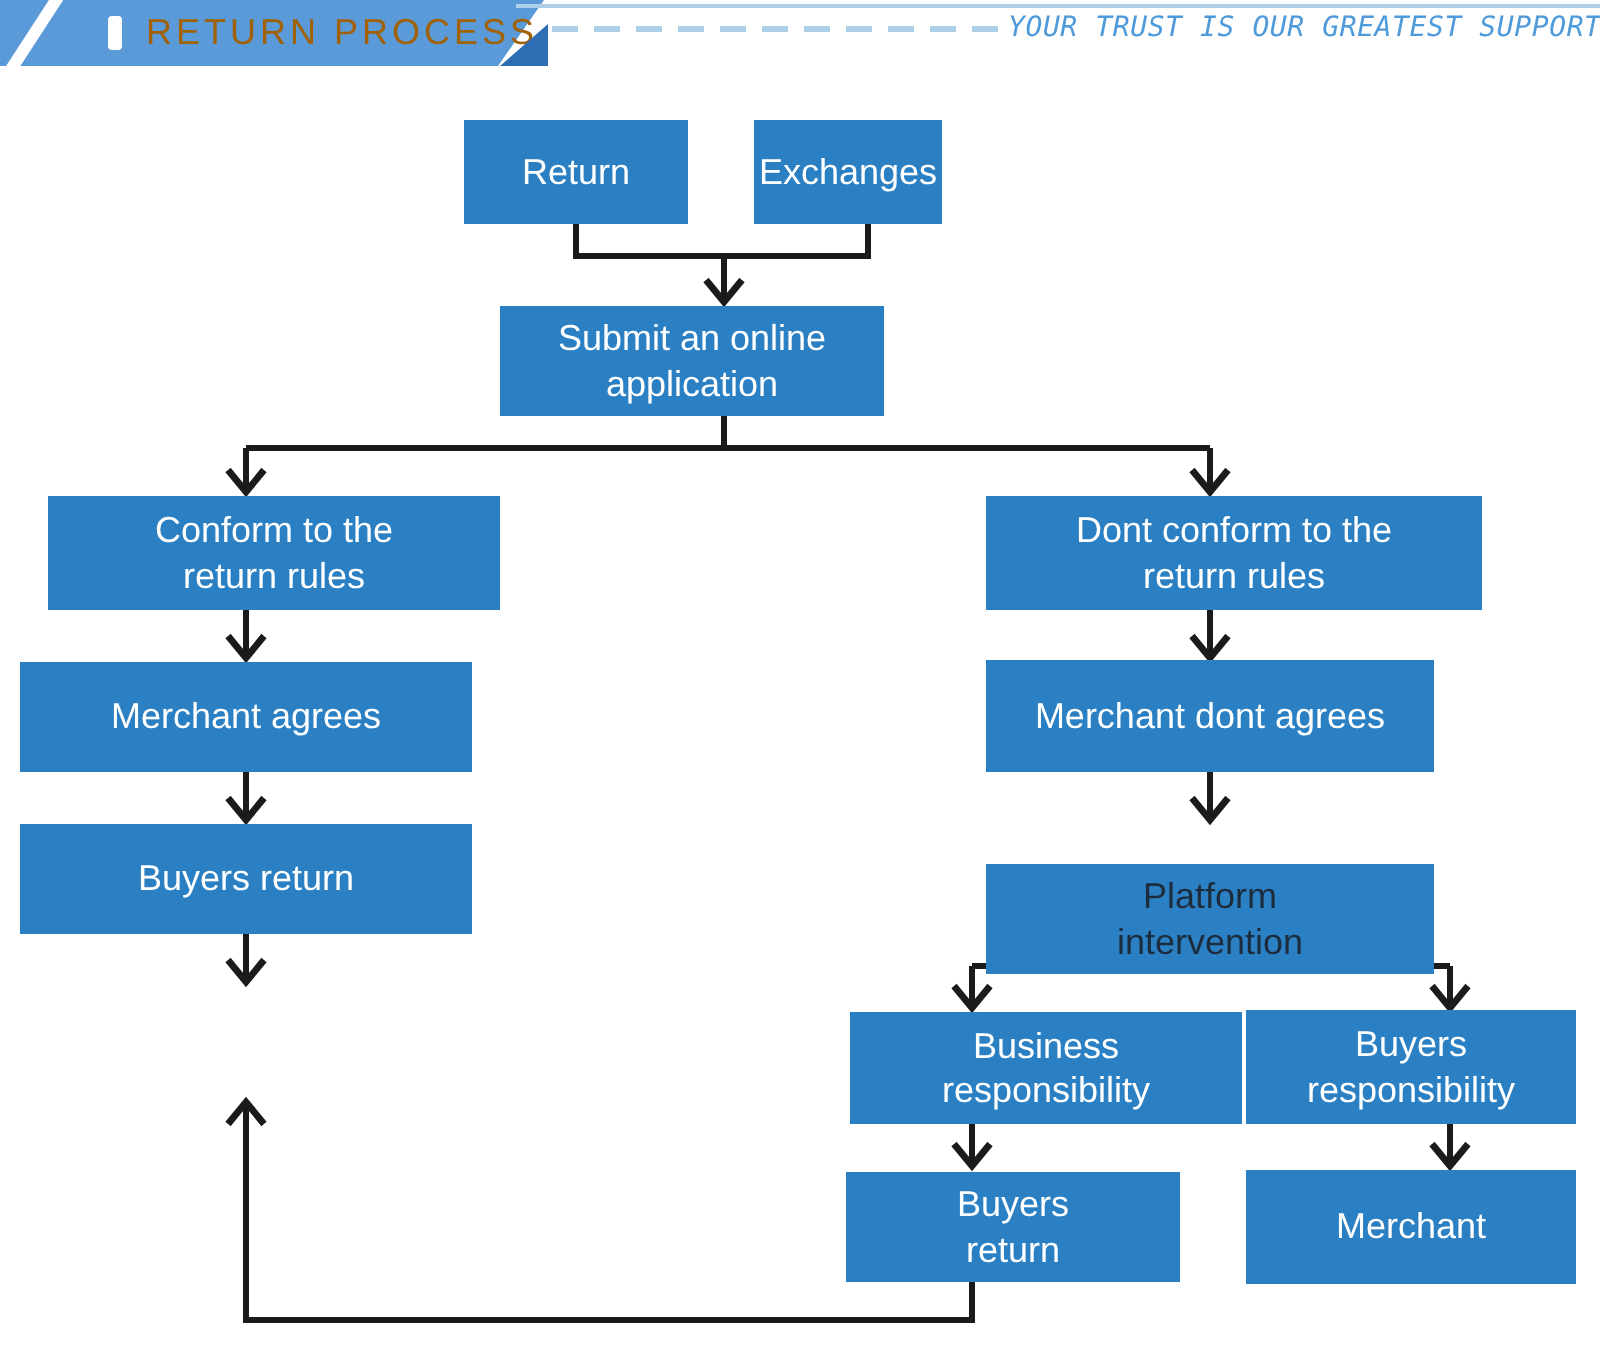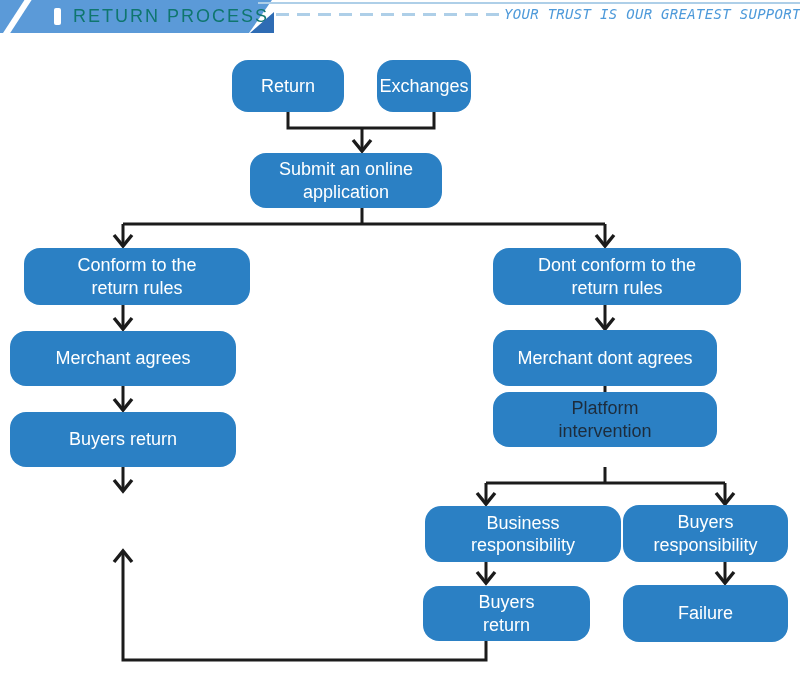--- a/index.html
+++ b/index.html
@@ -16,21 +16,21 @@
   .banner-slash{
     position:absolute;left:14px;top:-6px;width:6px;height:46px;
     background:#ffffff;transform:rotate(33deg);
   }
   .banner-bar{
     position:absolute;left:54px;top:8px;width:7px;height:17px;
     background:#ffffff;border-radius:2px;
   }
   .banner-title{
     position:absolute;left:73px;top:0;height:33px;line-height:33px;
-    color:#0f766e;font-size:18px;letter-spacing:2px;font-weight:400;
+    color:#a16207;font-size:18px;letter-spacing:2px;font-weight:400;
     white-space:nowrap;
   }
   .banner-wedge{
     position:absolute;left:250px;top:12px;width:24px;height:21px;
     background:var(--c-banner-accent,#2e6cb4);
     clip-path:polygon(0 100%,100% 0,100% 100%);
   }
   .top-line{
     position:absolute;left:258px;top:2px;width:542px;height:2px;
     background:var(--c-dash-blue,#aecfe8);
@@ -43,21 +43,21 @@
   .slogan{
     position:absolute;left:504px;top:6px;width:292px;
     font-family:"DejaVu Sans Mono", monospace;font-style:italic;
     font-size:14px;letter-spacing:0.3px;white-space:nowrap;
     color:var(--c-slogan-blue,#4e9ada);
   }
   
   .node{
     position:absolute;display:flex;align-items:center;justify-content:center;
     background:var(--c-box-blue,#2b80c4);color:var(--c-box-text,#ffffff);
-    font-size:18px;line-height:1.25;text-align:center;white-space:pre-line;border-radius:16px;
+    font-size:18px;line-height:1.25;text-align:center;white-space:pre-line;
   }
   .node.dark-text{color:var(--c-platform-text,#1d2c3c);}
   #edges{position:absolute;left:0;top:0;width:800px;height:680px;pointer-events:none;}
   .edge{
     stroke:var(--c-line-dark,#1b1b1b);stroke-width:3;fill:none;
     stroke-linecap:butt;stroke-linejoin:miter;
   }
   .arrowhead{
     stroke:var(--c-line-dark,#1b1b1b);stroke-width:3.4;fill:none;
     stroke-linecap:butt;stroke-linejoin:miter;
@@ -121,24 +121,24 @@
 application</div>
 
   <div class="node" style="left:24px;top:248px;width:226px;height:57px">Conform to the
 return rules</div>
   <div class="node" style="left:10px;top:331px;width:226px;height:55px">Merchant agrees</div>
   <div class="node" style="left:10px;top:412px;width:226px;height:55px">Buyers return</div>
 
   <div class="node" style="left:493px;top:248px;width:248px;height:57px">Dont conform to the
 return rules</div>
   <div class="node" style="left:493px;top:330px;width:224px;height:56px">Merchant dont agrees</div>
-  <div class="node dark-text" style="left:493px;top:392px;width:224px;height:55px">Platform
+  <div class="node dark-text" style="left:493px;top:432px;width:224px;height:55px">Platform
 intervention</div>
 
   <div class="node" style="left:425px;top:506px;width:196px;height:56px">Business
 responsibility</div>
   <div class="node" style="left:623px;top:505px;width:165px;height:57px">Buyers
 responsibility</div>
   <div class="node" style="left:423px;top:586px;width:167px;height:55px">Buyers
 return</div>
-  <div class="node" style="left:623px;top:585px;width:165px;height:57px">Failure</div>
+  <div class="node" style="left:623px;top:585px;width:165px;height:57px">Merchant</div>
 
 </div>
 
 </body></html>

